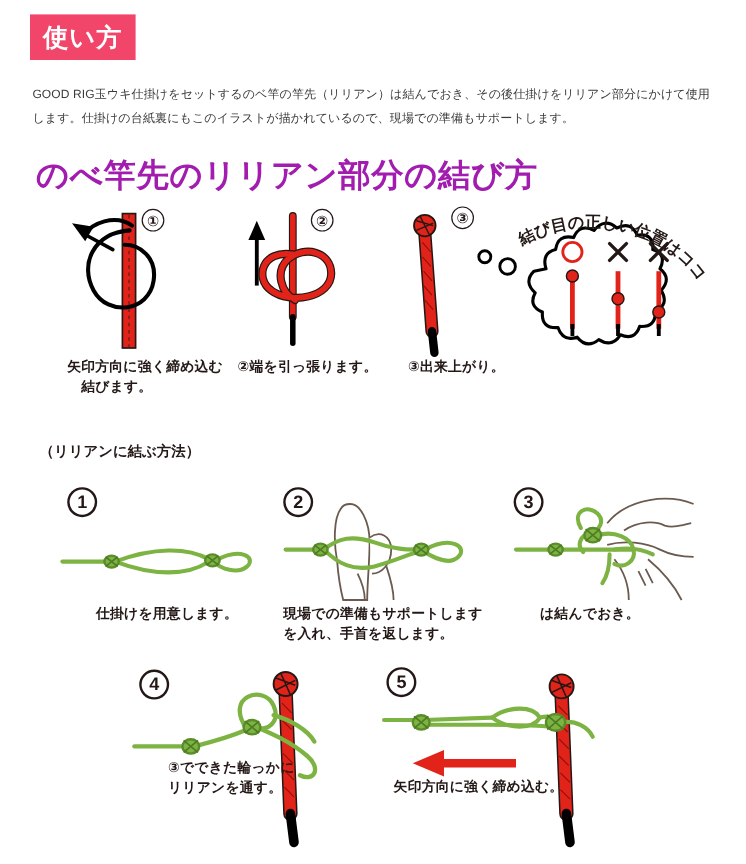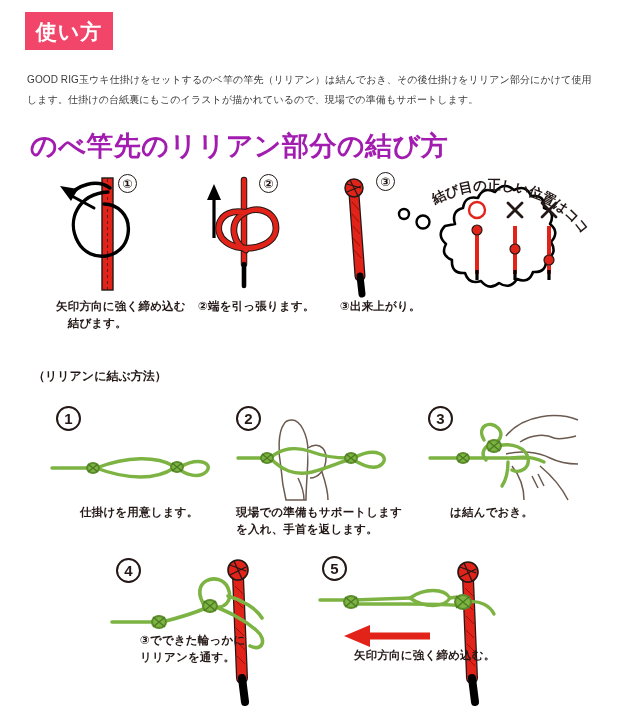--- a/index.html
+++ b/index.html
@@ -357,13 +357,13 @@
     <g stroke="#5a8c2a" stroke-width="2" fill="#7cb342">
       <ellipse cx="145" cy="46" rx="8" ry="7"></ellipse>
       <path d="M138 40 L152 52 M138 52 L152 40" stroke="#4d7a22" stroke-width="1.3" fill="none"></path>
     </g>
 
     <line x1="48" y1="80" x2="112" y2="80" stroke="#e2231a" stroke-width="7"></line>
     <polygon points="26,80 52,69 52,91" fill="#e2231a"></polygon>
   </svg>
   <div class="step-num step-num-lg" style="left:4px; top:0px;">5</div>
 </div>
-<div class="caption" style="left:354px; top:648px; width:200px;font-family:Liberation Mono, monospace;">矢印方向に強く締め込む。</div>
+<div class="caption" style="left:328px; top:648px; width:200px;">矢印方向に強く締め込む。</div>
 
 </body></html>

